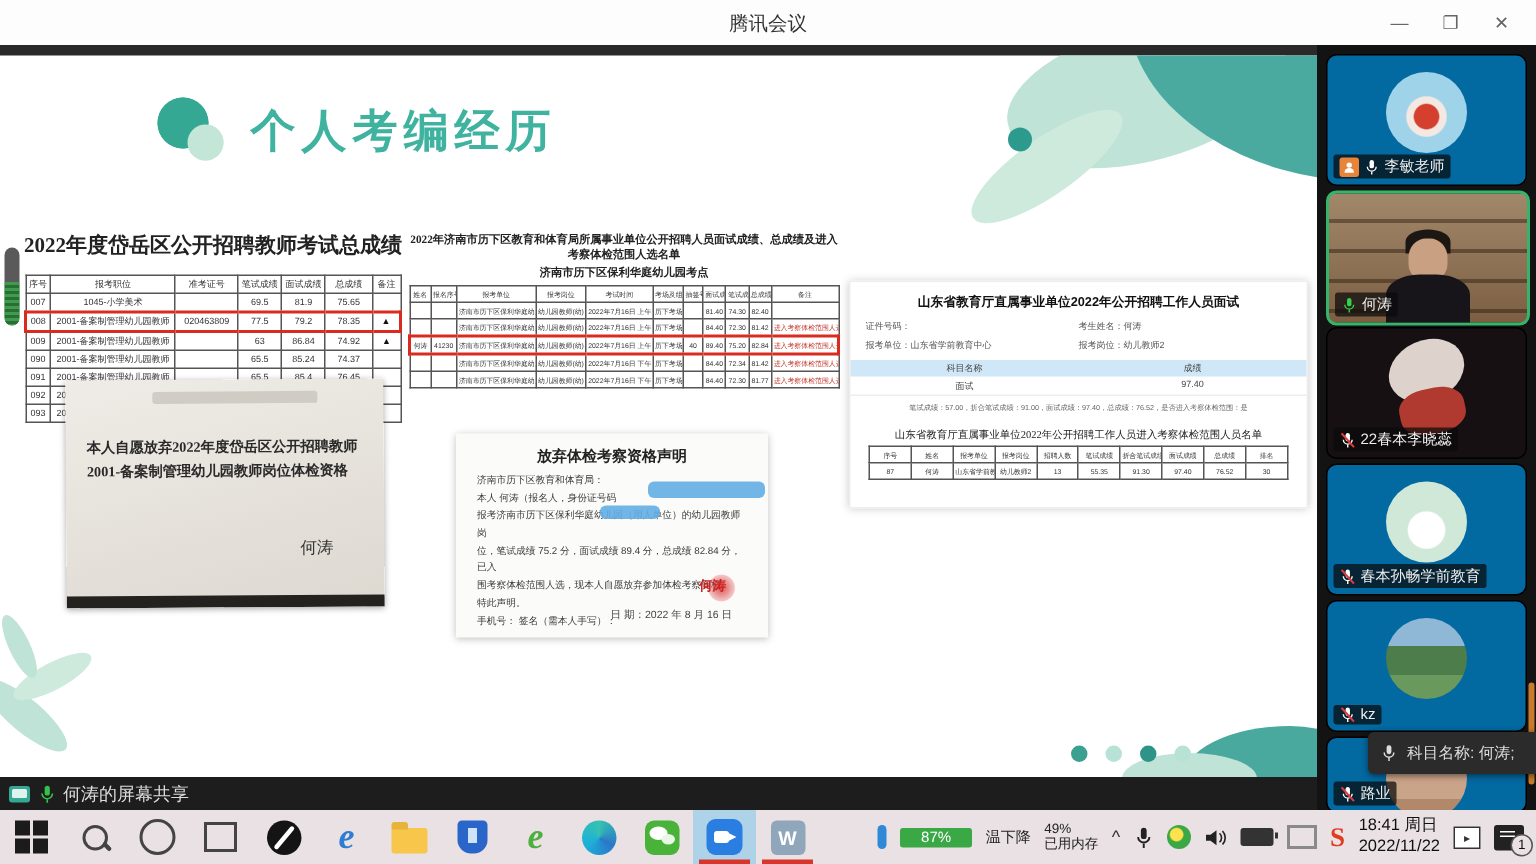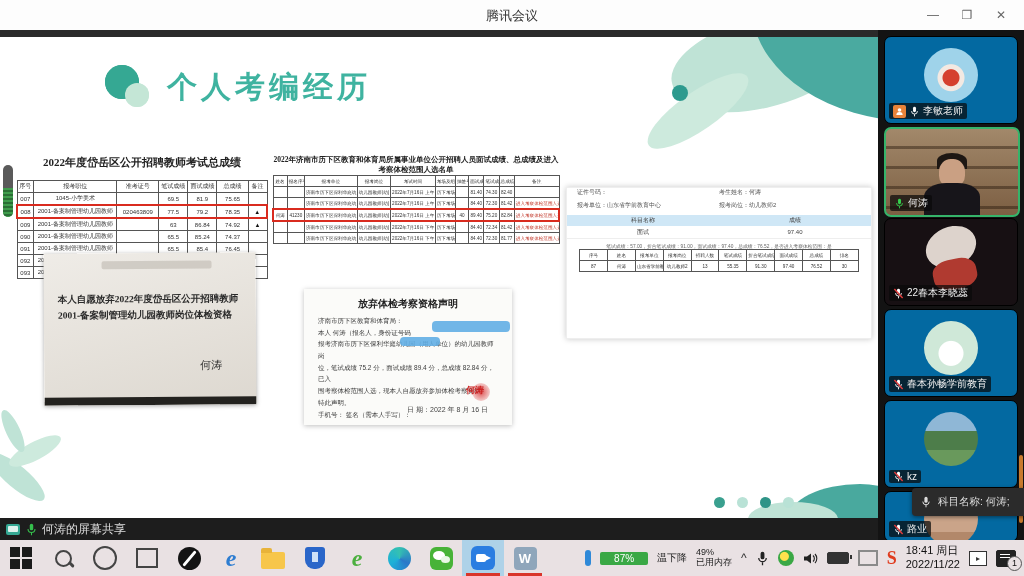--- a/index.html
+++ b/index.html
@@ -56,21 +56,21 @@
     font-family:"Liberation Serif","DejaVu Serif",serif;}
   table.mini{border-collapse:collapse;width:100%;table-layout:fixed;}
   table.mini th,table.mini td{border:1px solid #555;font-weight:normal;
     padding:1px 1px;text-align:center;overflow:hidden;white-space:nowrap;color:#333;}
   tr.hl td{border-top:2px solid #d92b1f !important;border-bottom:2px solid #d92b1f !important;}
   tr.hl td:first-child{border-left:2px solid #d92b1f !important;}
   tr.hl td:last-child{border-right:2px solid #d92b1f !important;}
 
   
   .doc-left{left:16px;top:118px;width:252px;}
-  .doc-left .tbl-title{font-size:11px;margin-bottom:10px;}
+  .doc-left .tbl-title{font-size:14px;margin-bottom:10px;}
   .doc-left table{font-size:6px;}
   .doc-left th,.doc-left td{height:9px;}
   .doc-left td:nth-child(7){color:#111;}
   .photo-waiver{position:absolute;left:44px;top:216px;width:212px;height:152px;
     background:linear-gradient(165deg,#efece7,#ddd8d0);box-shadow:0 1px 4px rgba(0,0,0,.35);
     transform:rotate(-.4deg);overflow:hidden;}
   .photo-waiver .head-blur{position:absolute;left:58px;top:8px;width:110px;height:8px;
     background:#c9c4bd;border-radius:2px;opacity:.8;}
   .photo-waiver p{position:absolute;left:14px;top:38px;width:184px;margin:0;
     font-size:9.5px;line-height:1.7;font-weight:bold;color:#2a2a2a;
@@ -361,20 +361,21 @@
         </div>
         <div class="photo-waiver">
           <div class="head-blur"></div>
           <p>本人自愿放弃2022年度岱岳区公开招聘教师2001-备案制管理幼儿园教师岗位体检资格</p>
           <div class="sig">何涛</div>
           <div class="bottom-dark"></div>
         </div>
 
         <div class="doc doc-mid">
           <div class="tbl-title">2022年济南市历下区教育和体育局所属事业单位公开招聘人员面试成绩、总成绩及进入考察体检范围人选名单</div>
+          <div class="tbl-title sub">济南市历下区保利华庭幼儿园考点</div>
           <table class="mini">
             <colgroup>
                 <col style="width:14px">
                 <col style="width:17px">
                 <col style="width:52px">
                 <col style="width:33px">
                 <col style="width:44px">
                 <col style="width:20px">
                 <col style="width:13px">
                 <col style="width:15px">
@@ -478,35 +479,37 @@
             <div>手机号：  签名（需本人手写）：</div>
           </div>
           <span class="redact r1"></span>
           <span class="redact r2"></span>
           <div class="stamp"></div>
           <div class="sig-red">何涛</div>
           <div class="dateline">日 期：2022 年 8 月 16 日</div>
         </div>
 
         <div class="doc doc-right">
+          <h2>山东省教育厅直属事业单位2022年公开招聘工作人员面试</h2>
           <div class="dr-fields">
             <span>证件号码：</span>
             <span><span>考生姓名：</span><span>何涛</span></span>
             <span><span>报考单位：</span><span>山东省学前教育中心</span></span>
             <span><span>报考岗位：</span><span>幼儿教师2</span></span>
           </div>
           <div class="dr-banner">
             <span>科目名称</span>
             <span>成绩</span>
           </div>
           <div class="dr-row">
             <span>面试</span>
             <span>97.40</span>
           </div>
           <div class="dr-note">笔试成绩：57.00，折合笔试成绩：91.00，面试成绩：97.40，总成绩：76.52，是否进入考察体检范围：是</div>
+          <div class="dr-list-title">山东省教育厅直属事业单位2022年公开招聘工作人员进入考察体检范围人员名单</div>
           <table class="mini">
             <thead>
                 <tr>
                   <th>序号</th>
                   <th>姓名</th>
                   <th>报考单位</th>
                   <th>报考岗位</th>
                   <th>招聘人数</th>
                   <th>笔试成绩</th>
                   <th>折合笔试成绩</th>

